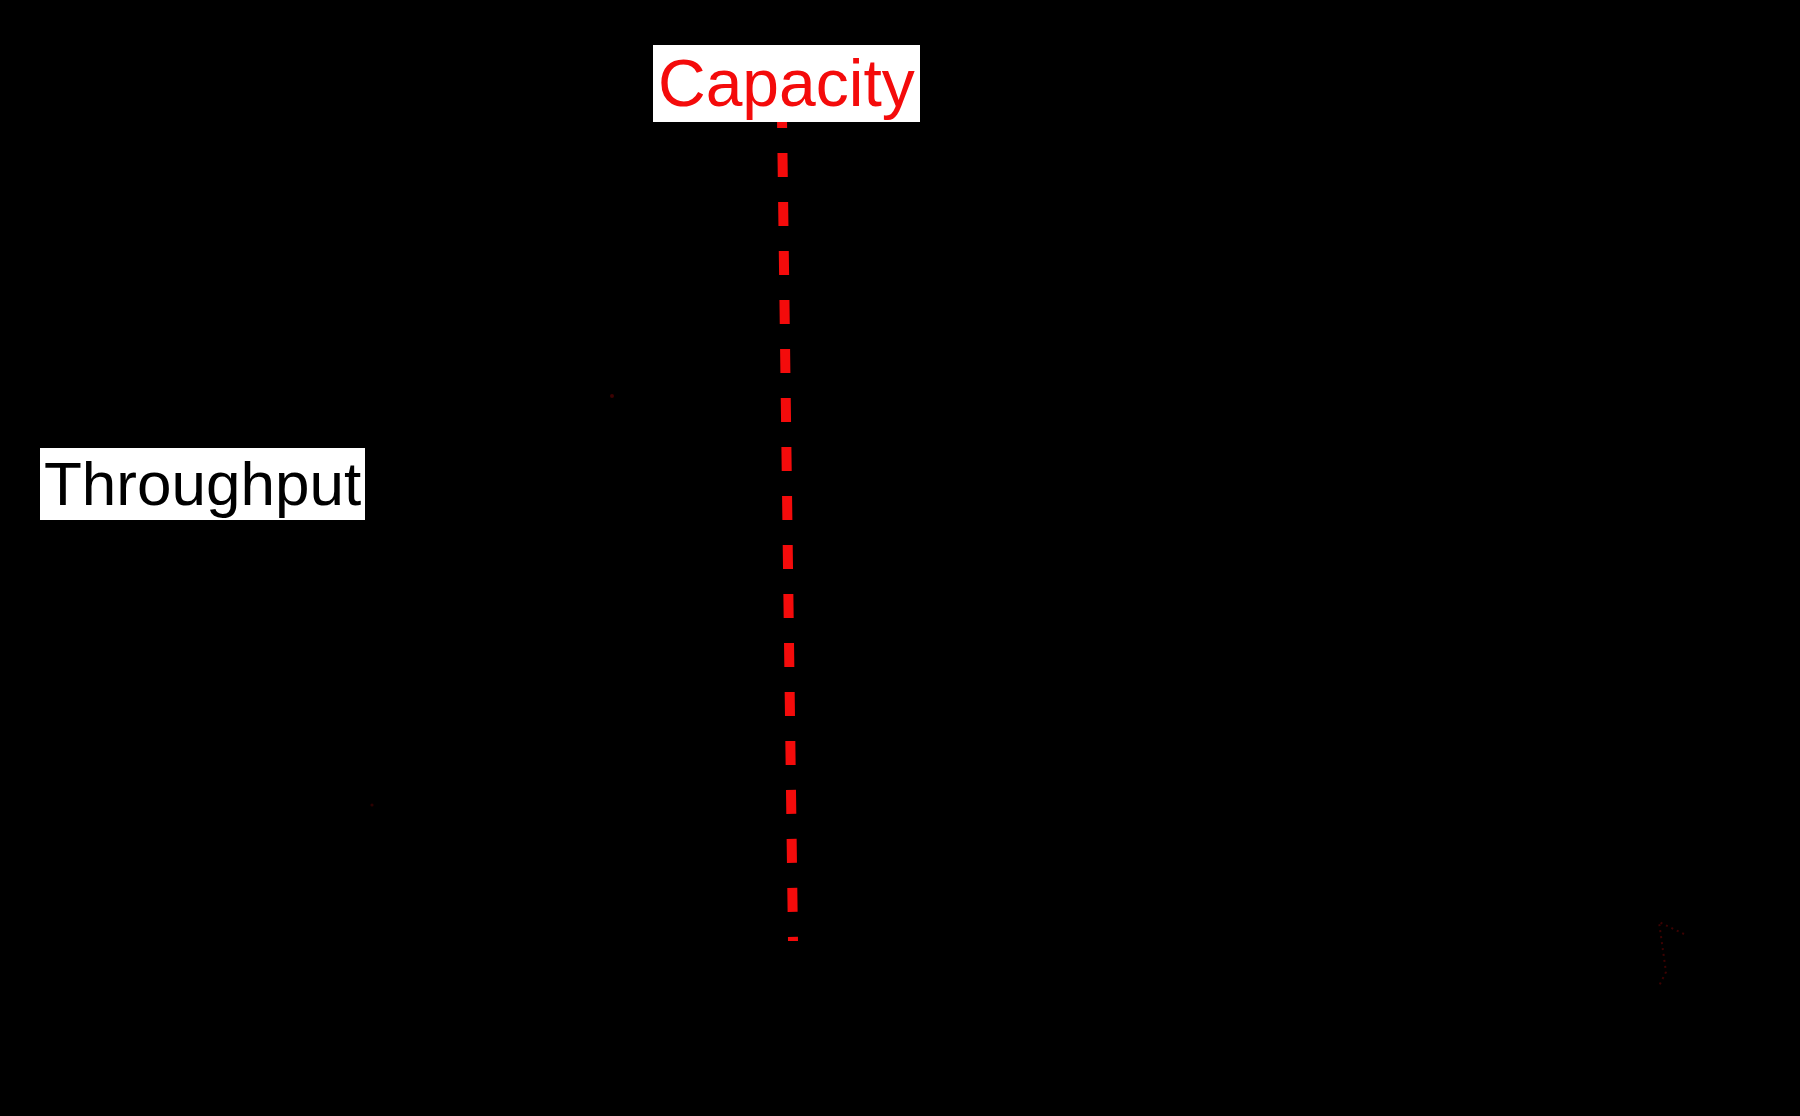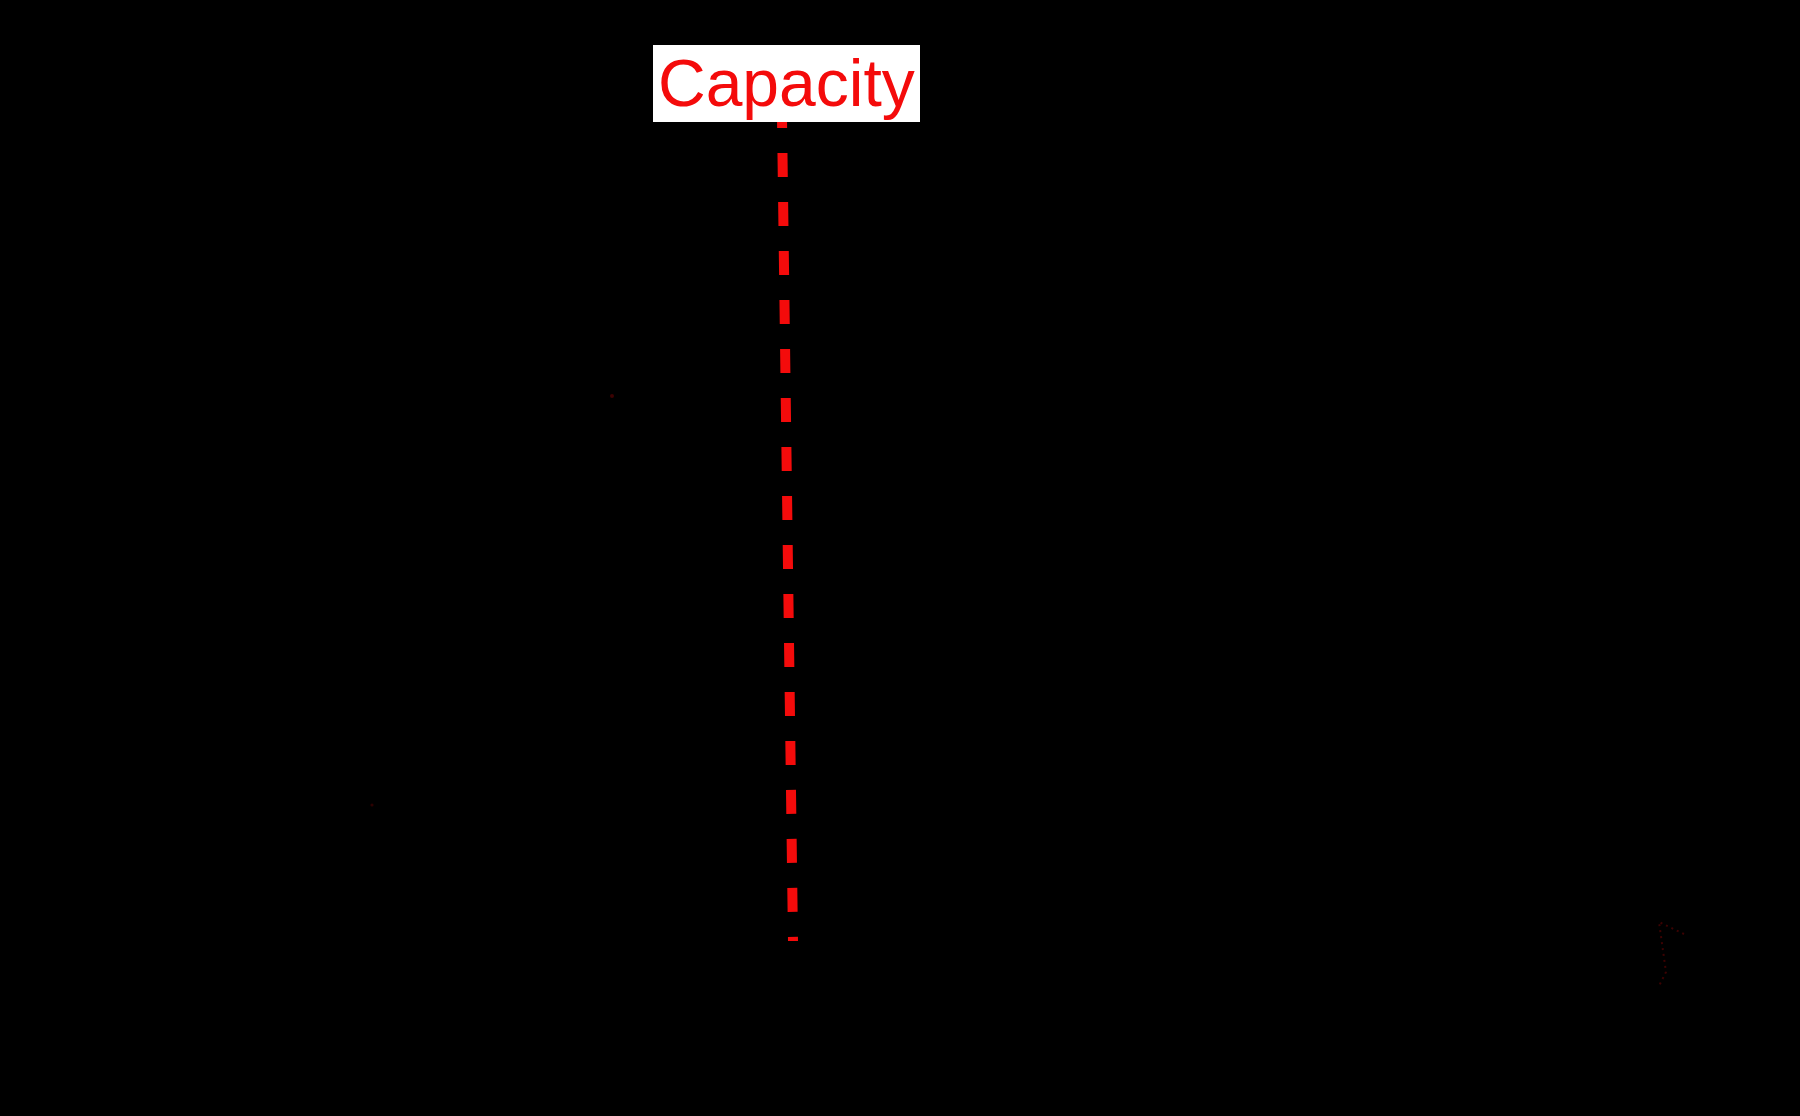--- a/index.html
+++ b/index.html
@@ -61,15 +61,16 @@
 
     <line x1="782" y1="118" x2="793" y2="941" stroke="#f40b0b" stroke-width="10" stroke-dasharray="24 25" stroke-dashoffset="14" fill="none"></line>
 
     <circle cx="612" cy="396" r="2" fill="#6e0303" opacity="0.55"></circle>
     <circle cx="372" cy="805" r="1.6" fill="#6e0303" opacity="0.4"></circle>
     <polyline points="1684,934 1659,922 1666,972 1659,986" fill="none" stroke="#6e0303" stroke-width="2" stroke-dasharray="2 4" opacity="0.55"></polyline>
   </svg>
 
   <div class="label capacity-label">Capacity</div>
 
+  <div class="label throughput-label">Throughput</div>
 
 
 </div>
 
 </body></html>

